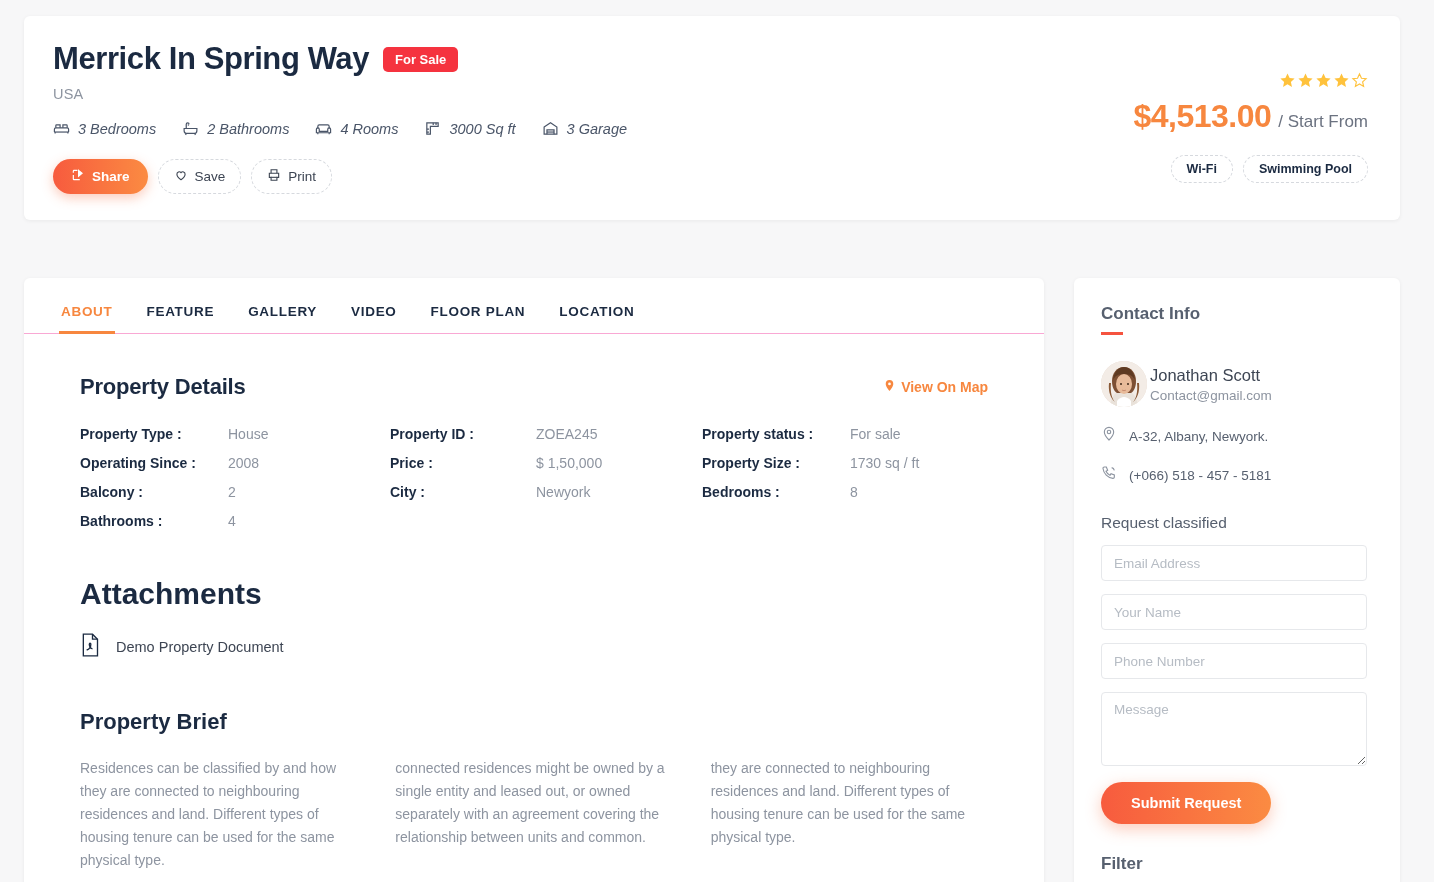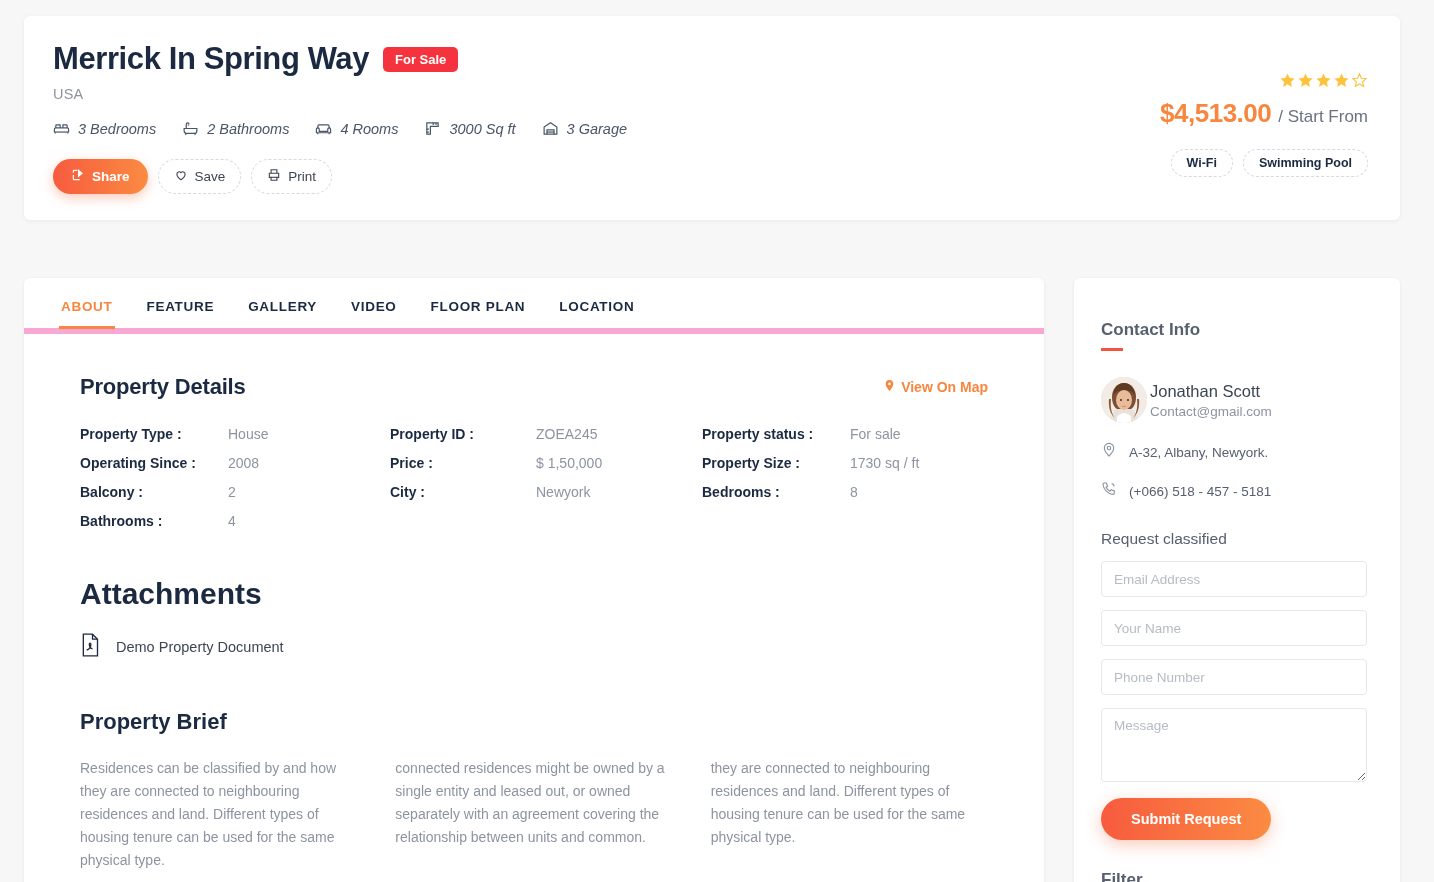--- a/index.html
+++ b/index.html
@@ -52,41 +52,41 @@
     background: #fff; color: #3d4553; font-size: 13.5px;
     border: 1px dashed #d6d9de; border-radius: 20px;
     padding: 8px 15px; cursor: pointer;
   }
   .hero-right { position: absolute; right: 32px; top: 56px; text-align: right; }
   .stars { display: flex; justify-content: flex-end; gap: 1px; }
   .price-row {
     display: flex; align-items: baseline; justify-content: flex-end;
     gap: 7px; margin-top: 9px;
   }
-  .price { font-size: 26px; font-weight: bold; color: #f7873f; letter-spacing: -0.5px; }
+  .price { font-size: 32px; font-weight: bold; color: #f7873f; letter-spacing: -0.5px; }
   .price-suffix { font-size: 17px; color: #6b7280; }
   .tag-row { display: flex; justify-content: flex-end; gap: 10px; margin-top: 20px; }
   .tag {
     border: 1px dashed #d6d9de; border-radius: 16px;
     padding: 6px 15px; font-size: 12.5px; font-weight: bold; color: #1b2a41;
     background: #fff;
   }
 
   
   .content {
     position: absolute;
     left: 24px; top: 278px;
     width: 1020px; height: 620px;
     background: #fff; border-radius: 6px;
     box-shadow: 0 1px 4px rgba(0,0,0,0.06);
   }
   .tabs {
     display: flex; align-items: flex-end; gap: 0;
     padding: 0 20px; height: 56px;
-    border-bottom: 6px solid #f9a8d4;
+    border-bottom: 1px solid #f9a8d4;
   }
   .tab {
     font-size: 13.5px; font-weight: bold; letter-spacing: .7px;
     color: #1b2a41; padding: 0 17px 14px 17px;
     cursor: pointer; position: relative;
   }
   .tab.active { color: #f7873f; }
   .tab.active::after {
     content: ""; position: absolute; left: 15px; right: 15px; bottom: -1px;
     height: 3px; background: #f7873f;
@@ -117,21 +117,21 @@
 
   
   .sidebar {
     position: absolute;
     left: 1074px; top: 278px;
     width: 326px; height: 620px;
     background: #fff; border-radius: 6px;
     box-shadow: 0 1px 4px rgba(0,0,0,0.06);
     padding: 26px 27px;
   }
-  .side-title { font-size: 17px; font-weight: bold; color: #57606f; margin-top: 16px; }
+  .side-title { font-size: 17px; font-weight: bold; color: #57606f; }
   .side-underline { width: 22px; height: 3px; background: #f5533f; margin-top: 8px; }
   .agent-row { display: flex; align-items: center; gap: 3px; margin-top: 26px; }
   .avatar {
     width: 46px; height: 46px; border-radius: 50%;
     overflow: hidden; flex: none; background: #e8d9cd;
   }
   .agent-name { font-size: 16.5px; color: #3d4553; }
   .agent-mail { font-size: 13.5px; color: #8d94a0; margin-top: 3px; }
   .ct-row { display: flex; align-items: center; gap: 12px; margin-top: 19px; }
   .ct-text { font-size: 13.5px; color: #57606f; }

